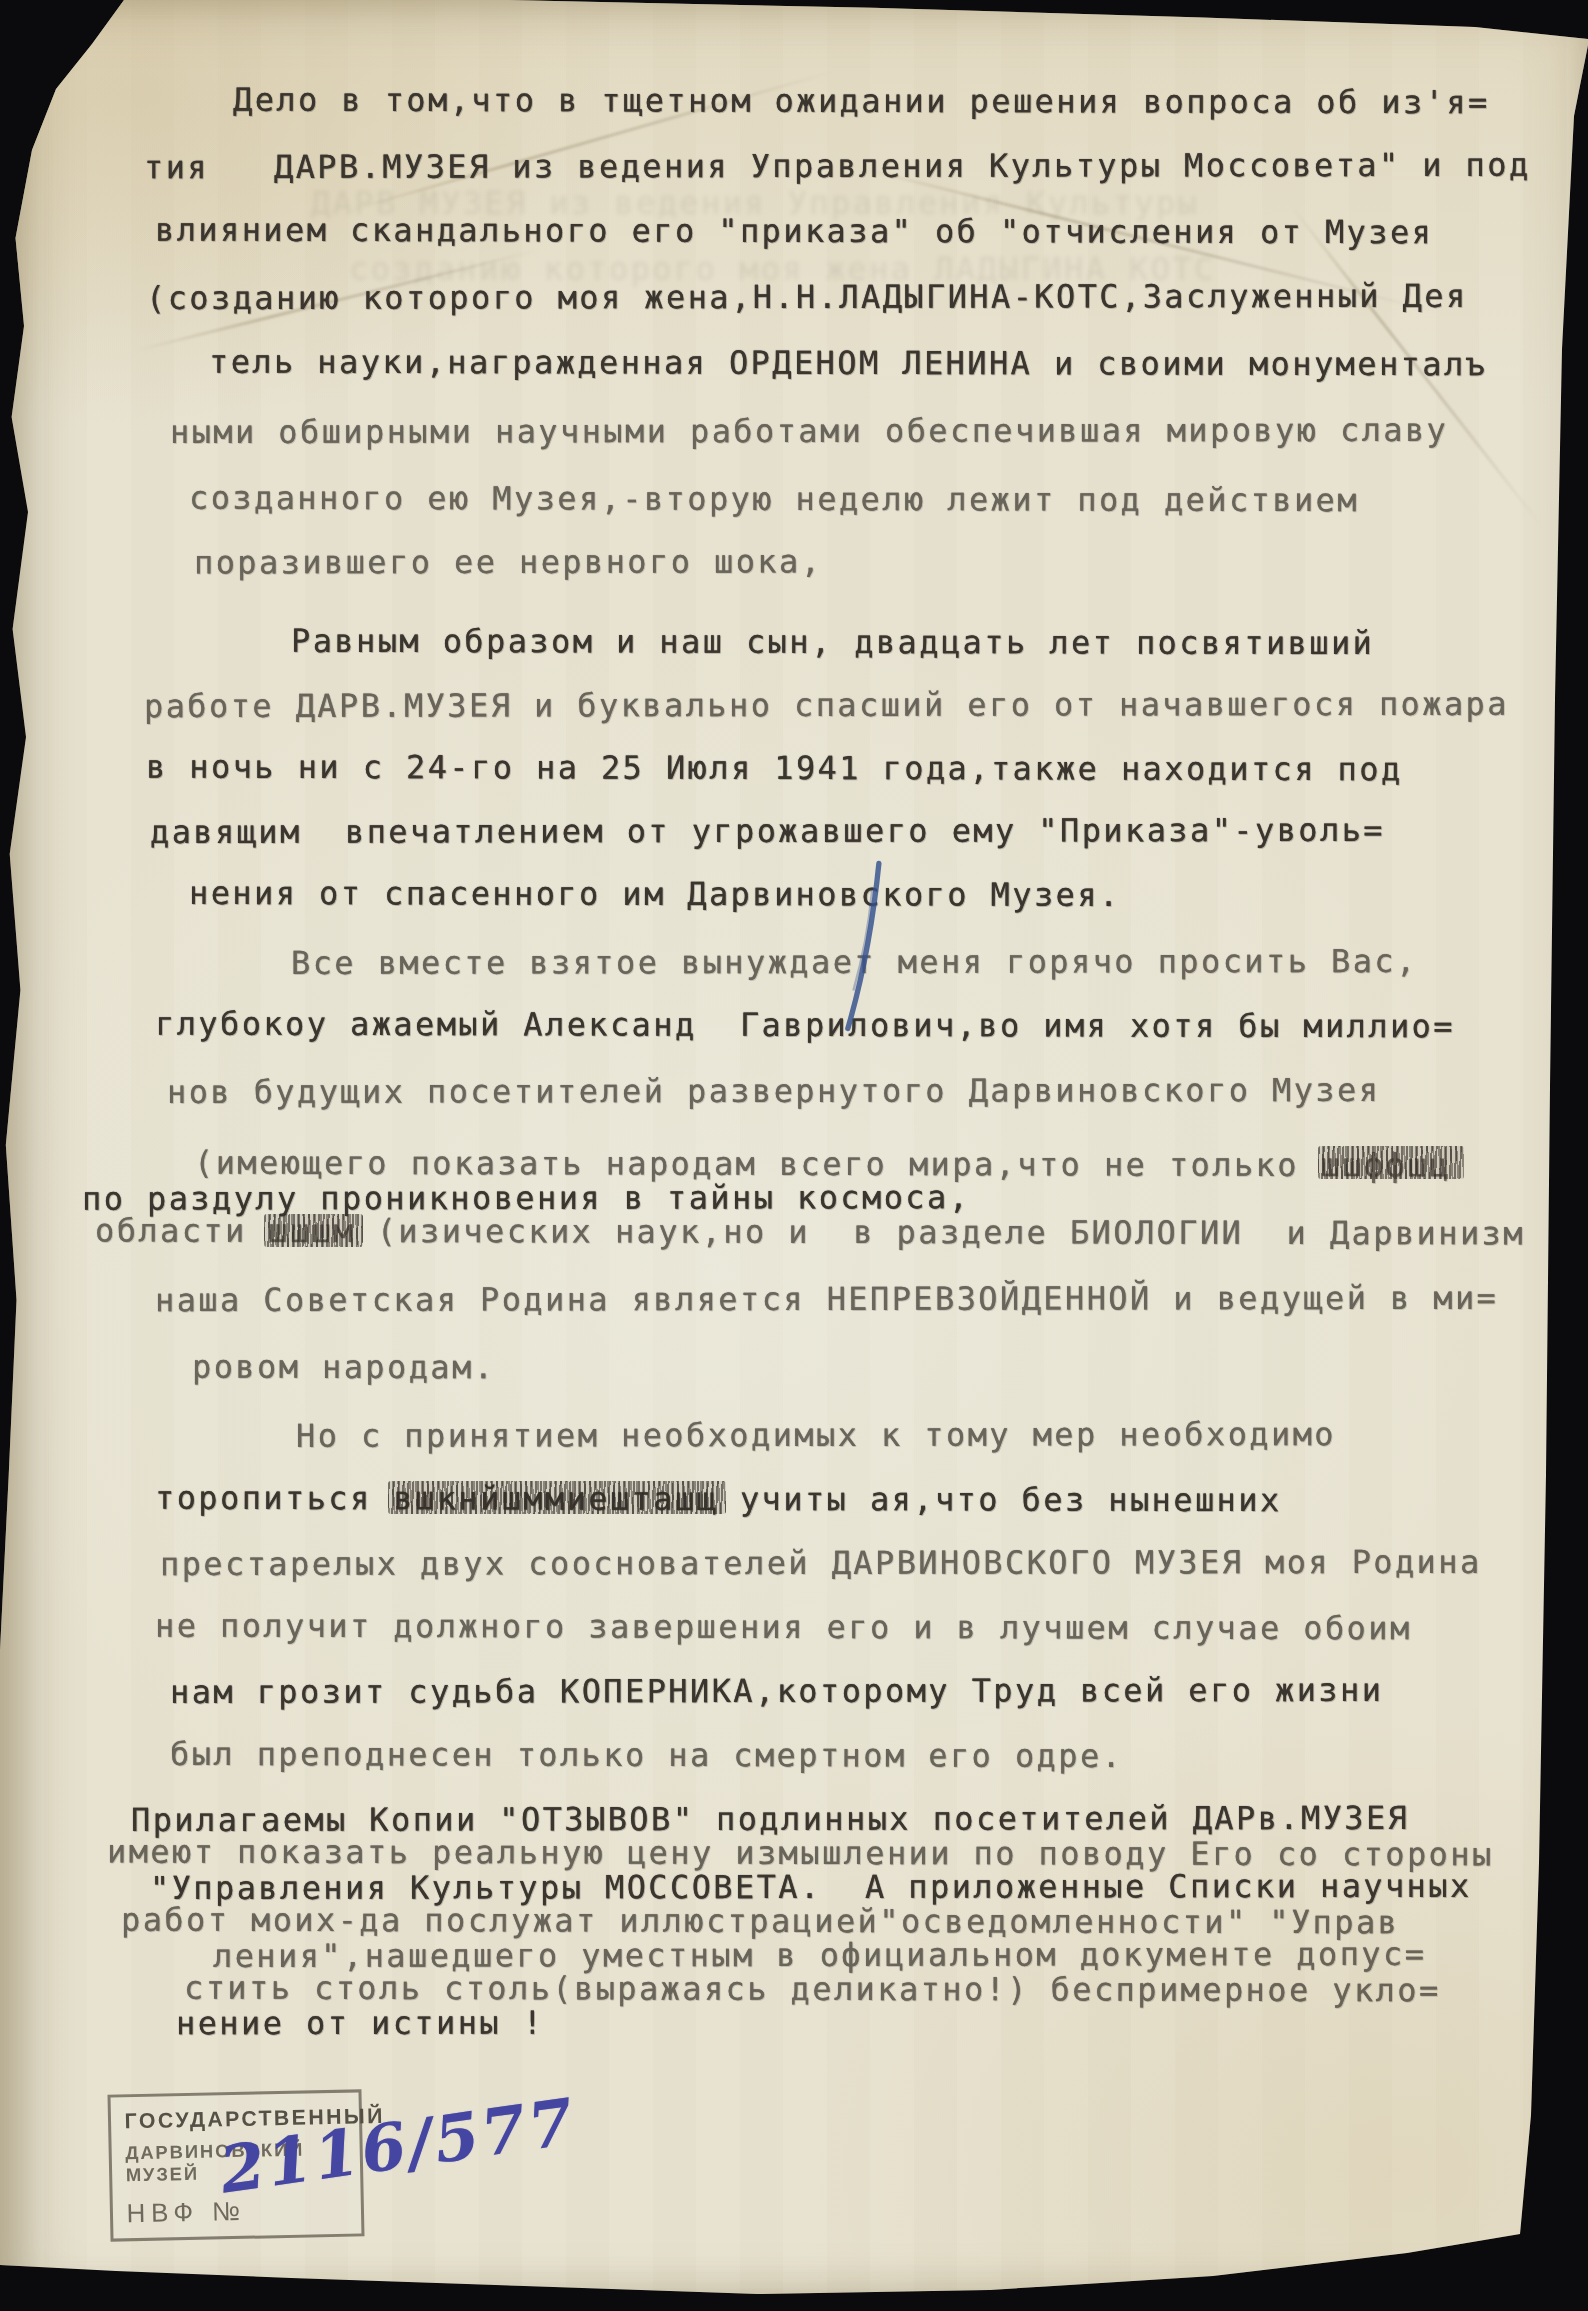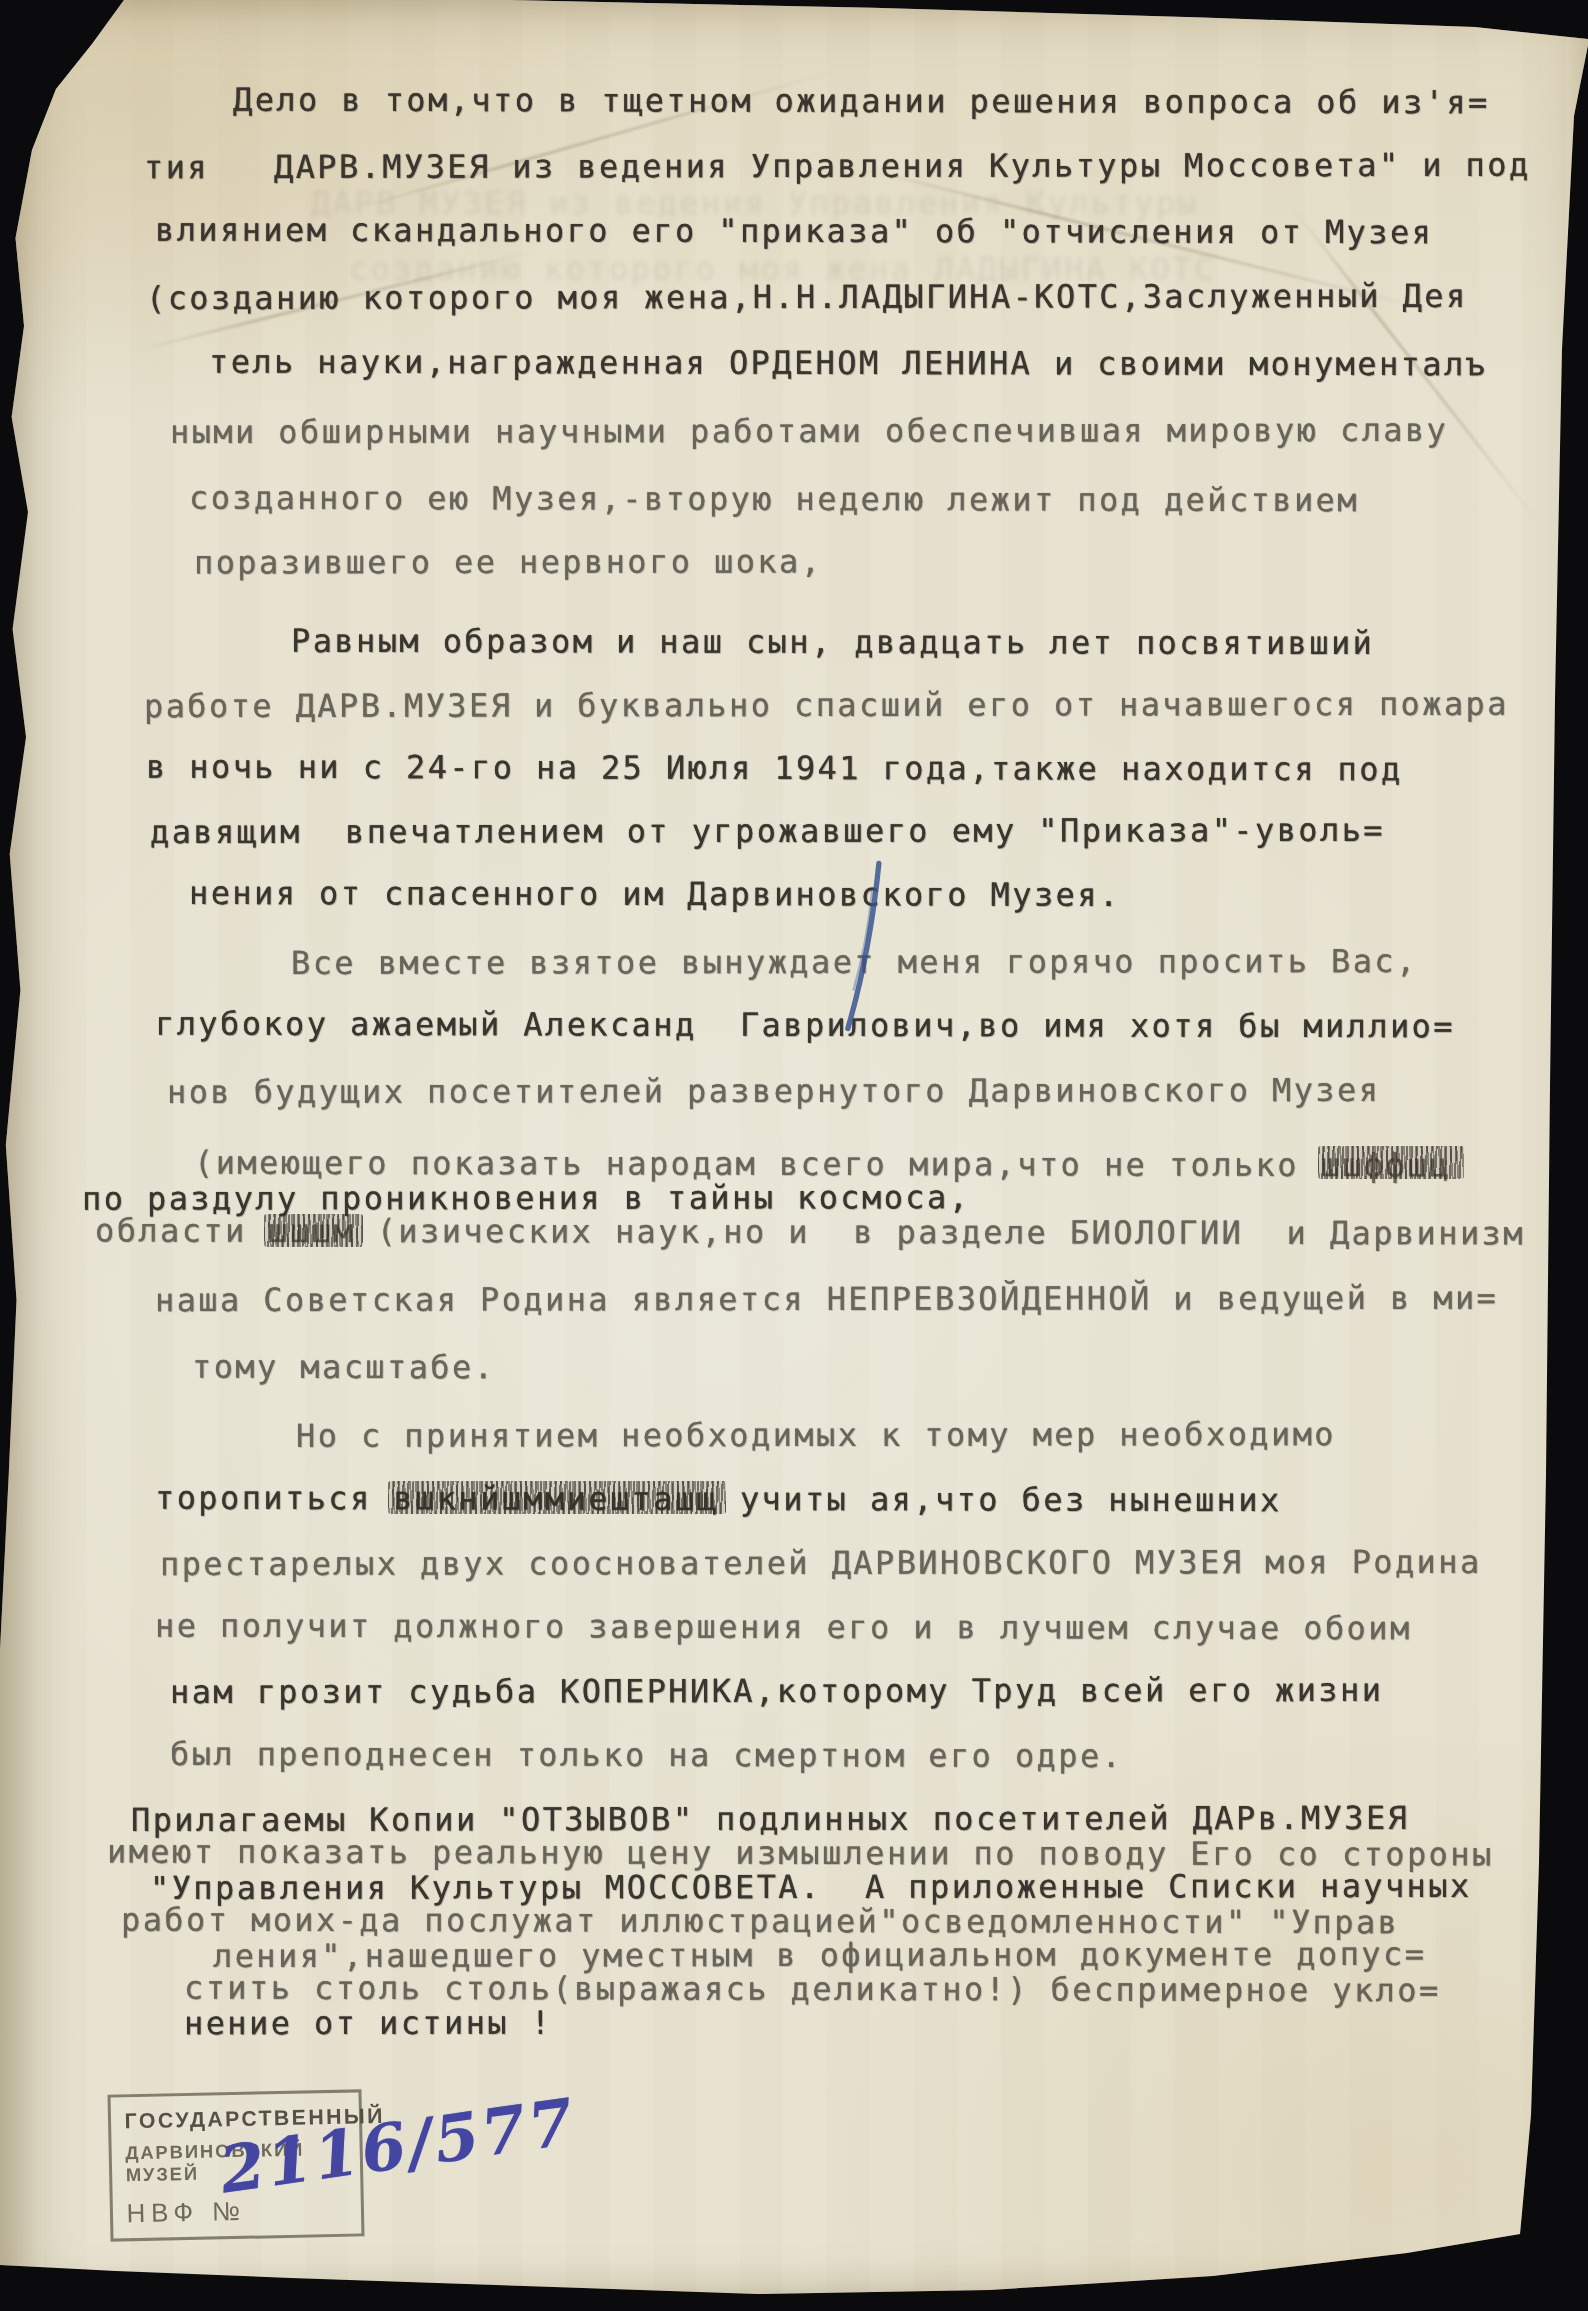--- a/index.html
+++ b/index.html
@@ -155,34 +155,34 @@
       <div class="line" style="left: 146px; top: 752px;">в ночь ни с 24-го на 25 Июля 1941 года,также находится под</div>
       <div class="line" style="left: 150px; top: 815px;">давящим  впечатлением от угрожавшего ему "Приказа"-уволь=</div>
       <div class="line" style="left: 189px; top: 878px;">нения от спасенного им Дарвиновского Музея.</div>
       <div class="line light" style="left: 291px; top: 946px;">Все вместе взятое вынуждает меня горячо просить Вас,</div>
       <div class="line" style="left: 155px; top: 1009px;">глубокоу ажаемый Александ  Гаврилович,во имя хотя бы миллио=</div>
       <div class="line light" style="left: 167px; top: 1075px;">нов будущих посетителей развернутого Дарвиновского Музея</div>
       <div class="line light" style="left: 194px; top: 1148px;">(имеющего показать народам всего мира,что не только шшффшц</div>
       <div class="line" style="left: 82px; top: 1182px;">по раздулу проникновения в тайны космоса,</div>
       <div class="line light" style="left: 95px; top: 1216px;">области шшшм (изических наук,но и  в разделе БИОЛОГИИ  и Дарвинизм</div>
       <div class="line light" style="left: 155px; top: 1283px;">наша Советская Родина является НЕПРЕВЗОЙДЕННОЙ и ведущей в ми=</div>
-      <div class="line light" style="left: 192px; top: 1351px;">тому масштабе.</div>
+      <div class="line light" style="left: 192px; top: 1351px;">ровом народам.</div>
       <div class="line light" style="left: 296px; top: 1419px;">Но с принятием необходимых к тому мер необходимо</div>
       <div class="line" style="left: 155px; top: 1483px;">торопиться вшкнйшммиешташщ учиты ая,что без нынешних</div>
       <div class="line light" style="left: 160px; top: 1547px;">престарелых двух сооснователей ДАРВИНОВСКОГО МУЗЕЯ моя Родина</div>
       <div class="line light" style="left: 155px; top: 1611px;">не получит должного завершения его и в лучшем случае обоим</div>
       <div class="line" style="left: 170px; top: 1675px;">нам грозит судьба КОПЕРНИКА,которому Труд всей его жизни</div>
       <div class="line light" style="left: 170px; top: 1739px;">был преподнесен только на смертном его одре.</div>
       <div class="line" style="left: 131px; top: 1803px;">Прилагаемы Копии "ОТЗЫВОВ" подлинных посетителей ДАРв.МУЗЕЯ</div>
       <div class="line light" style="left: 107px; top: 1837px;">имеют показать реальную цену измышлении по поводу Его со стороны</div>
       <div class="line" style="left: 150px; top: 1871px;">"Управления Культуры МОССОВЕТА.  А приложенные Списки научных</div>
       <div class="line light" style="left: 121px; top: 1905px;">работ моих-да послужат иллюстрацией"осведомленности" "Управ</div>
       <div class="line light" style="left: 213px; top: 1939px;">ления",нашедшего уместным в официальном документе допус=</div>
       <div class="line light" style="left: 184px; top: 1973px;">стить столь столь(выражаясь деликатно!) беспримерное укло=</div>
-      <div class="line" style="left: 184px; top: 2007px;">нение от истины !</div>
+      <div class="line" style="left: 176px; top: 2007px;">нение от истины !</div>
       <div class="overstrike" style="left: 1318px; top: 1146px; width: 146px;"></div>
       <div class="overstrike" style="left: 264px; top: 1214px; width: 99px;"></div>
       <div class="overstrike" style="left: 388px; top: 1481px; width: 338px;"></div>
     </div>
 
   <svg class="pen-svg" width="1588" height="2311" viewBox="0 0 1637 2382">
     <path d="M 906 890 C 901 940 893 995 874 1060" fill="none" stroke="#33508e" stroke-width="5.5" stroke-linecap="round" opacity="0.82"></path>
     <path d="M 899 918 C 896 950 890 985 880 1020" fill="none" stroke="#33508e" stroke-width="2.5" stroke-linecap="round" opacity="0.35"></path>
   </svg>
 

